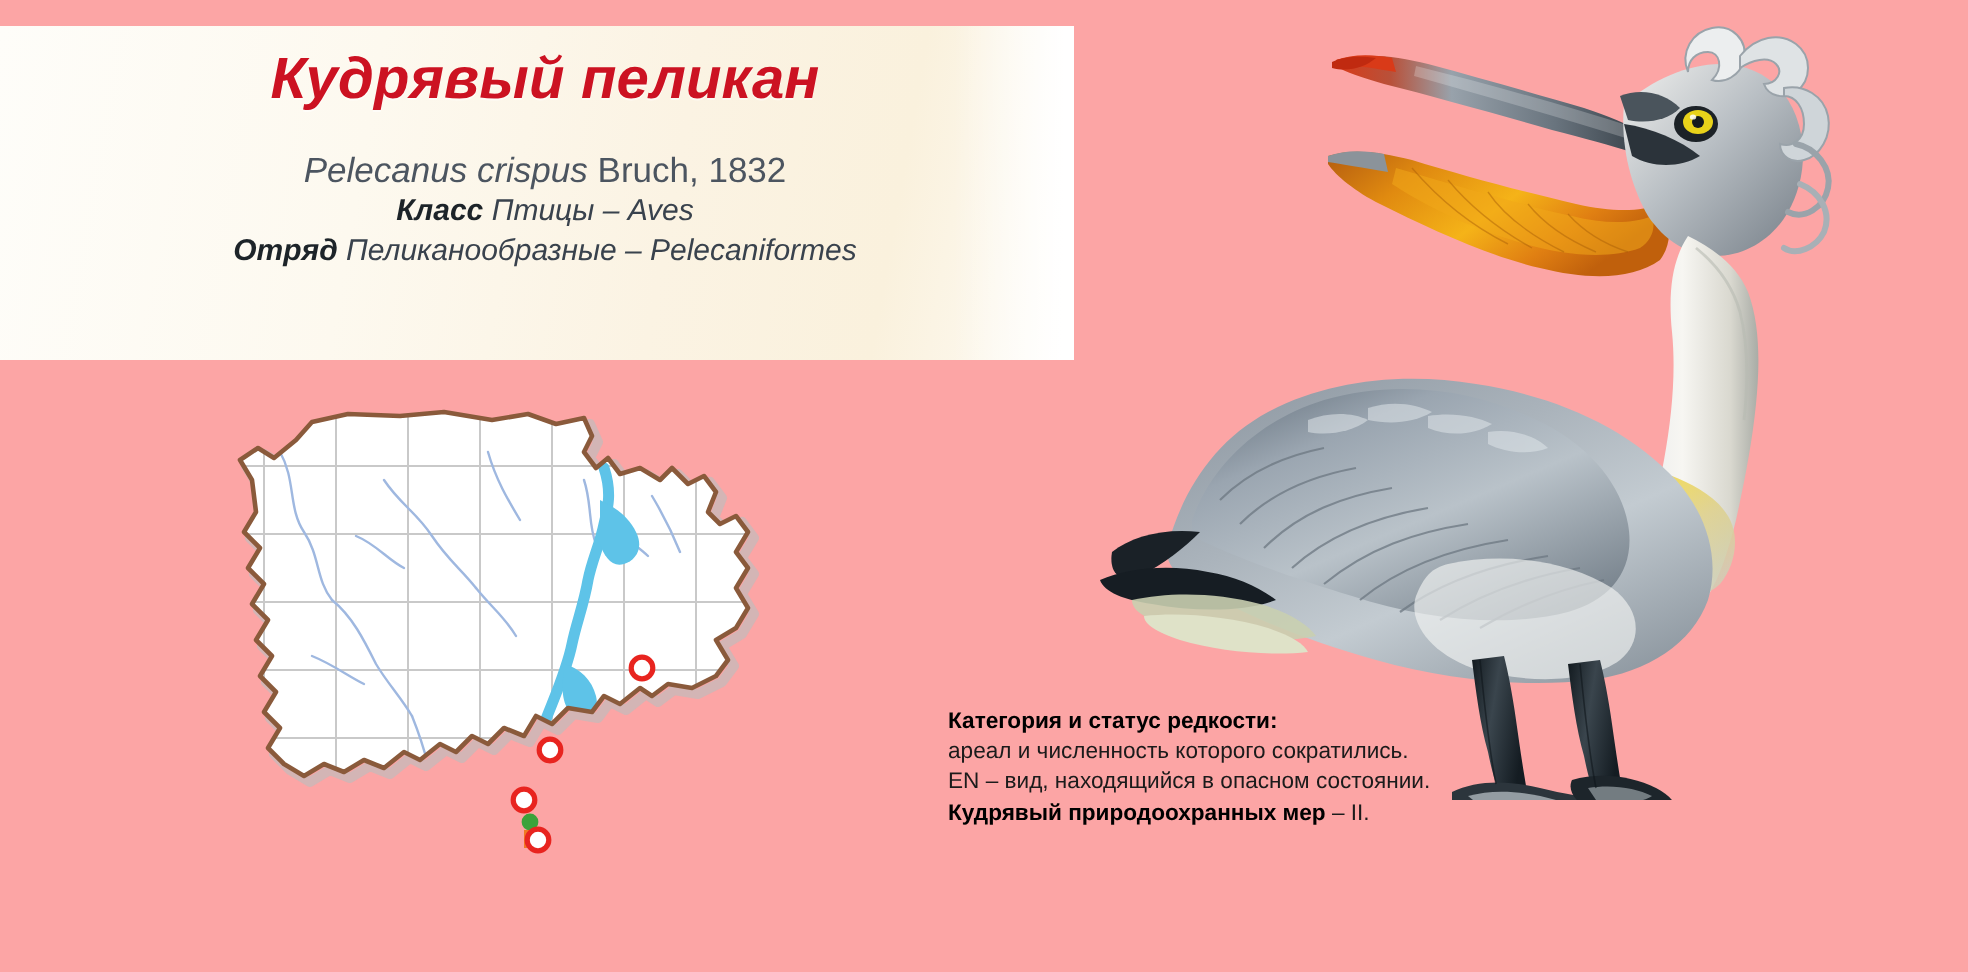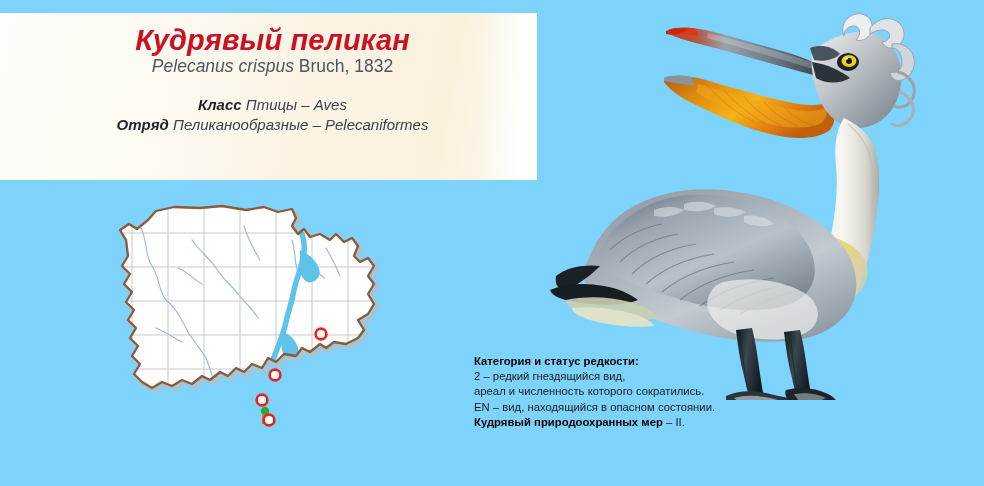--- a/index.html
+++ b/index.html
@@ -2,21 +2,21 @@
 <html><head>
 <meta charset="utf-8">
 <style>
   html,body{margin:0;padding:0;}
   body{
     width:984px;height:486px;position:relative;overflow:hidden;
     background:#ffffff;
     font-family:"Liberation Sans","DejaVu Sans",sans-serif;
     -webkit-font-smoothing:antialiased;
   }
-  #page{position:absolute;inset:0;background:#7dd3fc;}
+  #page{position:absolute;inset:0;background:#fca5a5;}
 
   
   .header-band{
     position:absolute;left:0;top:13px;width:537px;height:167px;
     background:linear-gradient(100deg,#fefdf9 0%,#fdf9ef 34%,#fbf3e3 62%,#faf1dd 82%,#fdfaf2 97%,#ffffff 100%);
   }
   .header-band:after{
     content:"";position:absolute;right:0;top:0;width:60px;height:100%;
     background:linear-gradient(90deg,rgba(255,255,255,0) 0%,#ffffff 92%);
   }
@@ -24,25 +24,25 @@
     position:absolute;left:0;top:13px;width:545px;height:167px;
     display:flex;flex-direction:column;align-items:center;justify-content:flex-start;
     padding-top:12px;box-sizing:border-box;
   }
   .sp-title{
     font-size:29px;font-weight:bold;font-style:italic;color:#cc1222;
     letter-spacing:.1px;line-height:1.08;white-space:nowrap;
     text-shadow:0 1px 0 rgba(255,255,255,.55);
   }
   .sp-latin{
-    margin-top:1px;font-size:17.5px;color:#4c5560;line-height:1.1;white-space:nowrap;
+    margin-top:20px;font-size:17.5px;color:#4c5560;line-height:1.1;white-space:nowrap;
   }
   .sp-latin .ital{font-style:italic;}
   .sp-latin .upr{font-style:normal;}
-  .taxo{margin-top:18px;text-align:center;line-height:1.33;}
+  .taxo{margin-top:0;text-align:center;line-height:1.33;}
   .taxo-line{font-size:15px;color:#39424d;font-style:italic;white-space:nowrap;}
   .taxo-line b{font-weight:bold;font-style:italic;color:#1d2429;}
 
   
   .map-wrap{position:absolute;left:96px;top:196px;width:300px;height:278px;}
   .map-svg{display:block;width:300px;height:278px;}
 
   
   .bird-wrap{position:absolute;left:548px;top:0px;width:436px;height:400px;}
   .bird-svg{display:block;width:436px;height:400px;}
@@ -389,21 +389,20 @@
         <g stroke="#0f161b" stroke-width=".8" opacity=".6" fill="none">
           <path d="M192,330 C194,350 196,372 200,392"></path>
           <path d="M242,332 C244,352 246,374 250,394"></path>
         </g>
       </g>
     </svg>
   </div>
 
   <div class="status">
     <div class="row hd">Категория и статус редкости:</div>
-    <div class="row rg">2 – редкий гнездящийся вид,</div>
     <div class="row rg">ареал и численность которого сократились.</div>
     <div class="row rg">EN – вид,  находящийся в опасном состоянии.</div>
     <div class="row">
       <span class="hd">Кудрявый природоохранных мер</span>
       <span class="rg">– II.</span>
     </div>
   </div>
 
 </div>
 

